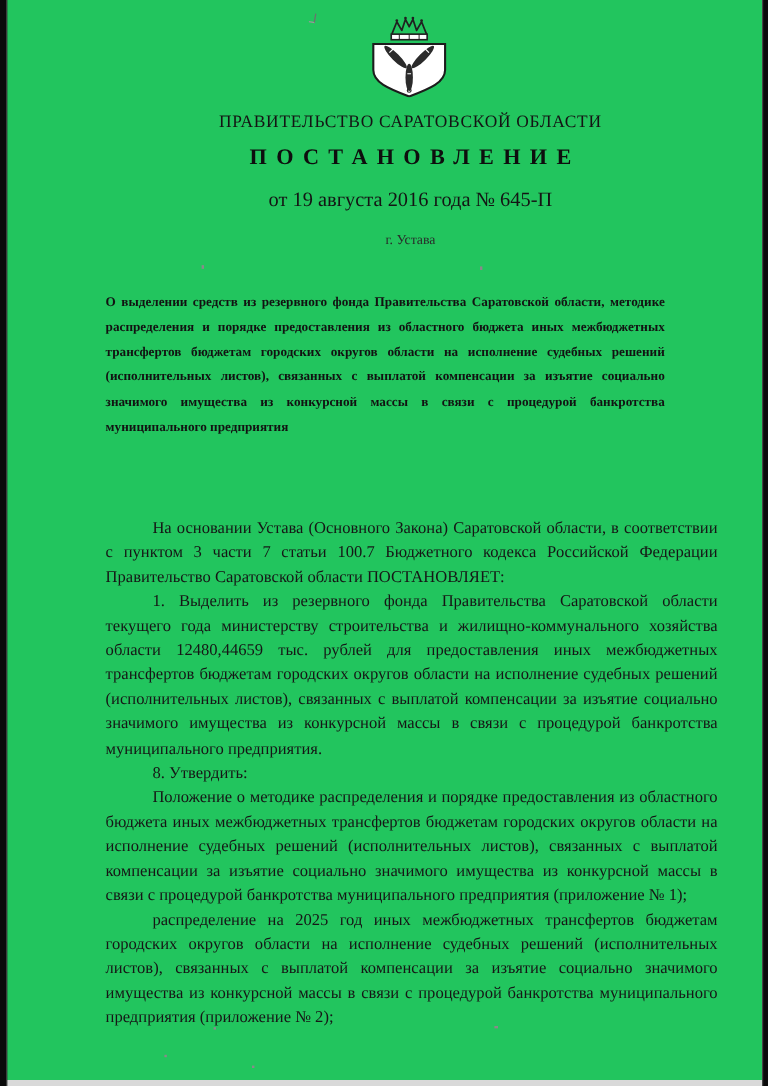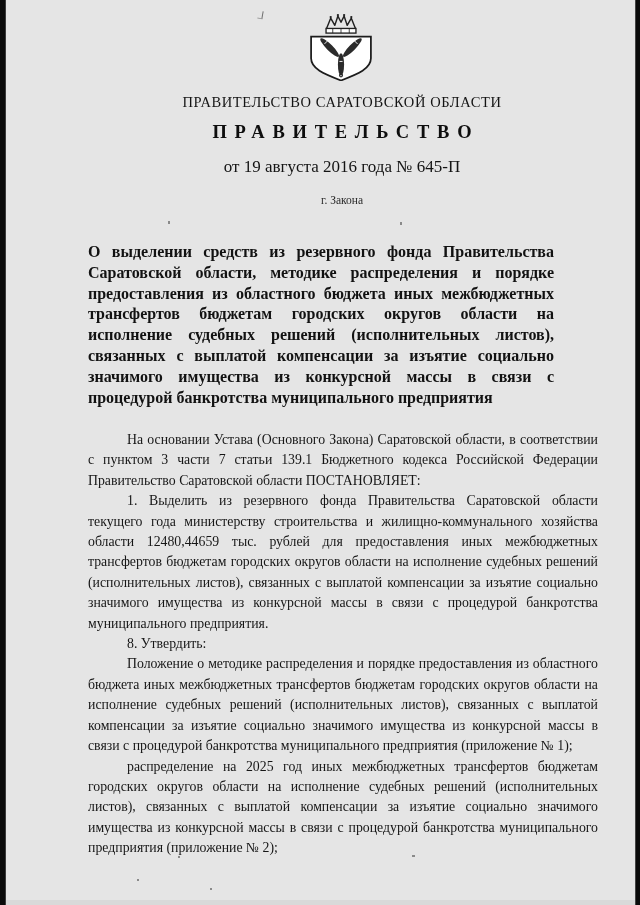--- a/index.html
+++ b/index.html
@@ -1,21 +1,21 @@
 <!DOCTYPE html>
 <html lang="ru"><head>
 <meta charset="utf-8">
 <style>
   html, body { margin: 0; padding: 0; background: #888; }
   .page {
     position: relative;
     width: 640px;
     height: 905px;
     margin: 0 auto;
-    background: #e5e5e5;
+    background: #22c55e;
     overflow: hidden;
     font-family: "Liberation Serif", "DejaVu Serif", serif;
     color: #1b1b1b;
   }
   
   .scan-bar-left {
     position: absolute; left: 0; top: 0; width: 5px; height: 905px;
     background: #0a0a0a;
     border-right: 1px solid #3c3c3c;
     z-index: 5;
@@ -72,21 +72,21 @@
   .city-line {
     top: 194px;
     font-size: 11.5px;
     color: #2a2a2a;
   }
 
   
   .subject {
     position: absolute;
     top: 242px; left: 88px; width: 466px;
-    font-size: 16px;
+    font-size: 11px;
     font-weight: bold;
     line-height: 20.8px;
     text-align: justify;
     color: #121212;
   }
 
   
   .body-text {
     position: absolute;
     top: 430px; left: 88px; width: 510px;
@@ -138,27 +138,27 @@
       <ellipse cx="32" cy="50" rx="3" ry="11" fill="#2b2b2b"></ellipse>
 
       <line x1="16" y1="30" x2="19" y2="27" stroke="#ffffff" stroke-width="0.9"></line>
       <line x1="48" y1="30" x2="45" y2="27" stroke="#ffffff" stroke-width="0.9"></line>
       <line x1="30.5" y1="47" x2="33.5" y2="47" stroke="#ffffff" stroke-width="0.9"></line>
       <circle cx="32" cy="60.5" r="1.5" fill="none" stroke="#2b2b2b" stroke-width="1"></circle>
     </svg>
   </div>
 
   <div class="center-line org-name">ПРАВИТЕЛЬСТВО САРАТОВСКОЙ ОБЛАСТИ</div>
-  <div class="center-line doc-type">ПРАВИТЕЛЬСТВО</div>
+  <div class="center-line doc-type">ПОСТАНОВЛЕНИЕ</div>
   <div class="center-line date-line">от 19 августа 2016 года № 645-П</div>
-  <div class="center-line city-line">г. Закона</div>
+  <div class="center-line city-line">г. Устава</div>
 
   <div class="subject">О выделении средств из резервного фонда Правительства Саратовской области, методике распределения и порядке предоставления из областного бюджета иных межбюджетных трансфертов бюджетам городских округов области на исполнение судебных решений (исполнительных листов), связанных с выплатой компенсации за изъятие социально значимого имущества из конкурсной массы в связи с процедурой банкротства муниципального предприятия</div>
 
   <div class="body-text">
-    <p>На основании Устава (Основного Закона) Саратовской области, в соответствии с пунктом 3 части 7 статьи 139.1 Бюджетного кодекса Российской Федерации Правительство Саратовской области ПОСТАНОВЛЯЕТ:</p>
+    <p>На основании Устава (Основного Закона) Саратовской области, в соответствии с пунктом 3 части 7 статьи 100.7 Бюджетного кодекса Российской Федерации Правительство Саратовской области ПОСТАНОВЛЯЕТ:</p>
     <p>1. Выделить из резервного фонда Правительства Саратовской области текущего года министерству строительства и жилищно-коммунального хозяйства области 12480,44659 тыс. рублей для предоставления иных межбюджетных трансфертов бюджетам городских округов области на исполнение судебных решений (исполнительных листов), связанных с выплатой компенсации за изъятие социально значимого имущества из конкурсной массы в связи с процедурой банкротства муниципального предприятия.</p>
     <p>8. Утвердить:</p>
     <p>Положение о методике распределения и порядке предоставления из областного бюджета иных межбюджетных трансфертов бюджетам городских округов области на исполнение судебных решений (исполнительных листов), связанных с выплатой компенсации за изъятие социально значимого имущества из конкурсной массы в связи с процедурой банкротства муниципального предприятия (приложение № 1);</p>
     <p>распределение на 2025 год иных межбюджетных трансфертов бюджетам городских округов области на исполнение судебных решений (исполнительных листов), связанных с выплатой компенсации за изъятие социально значимого имущества из конкурсной массы в связи с процедурой банкротства муниципального предприятия (приложение № 2);</p>
   </div>
 
 </div>
 
 </body></html>

